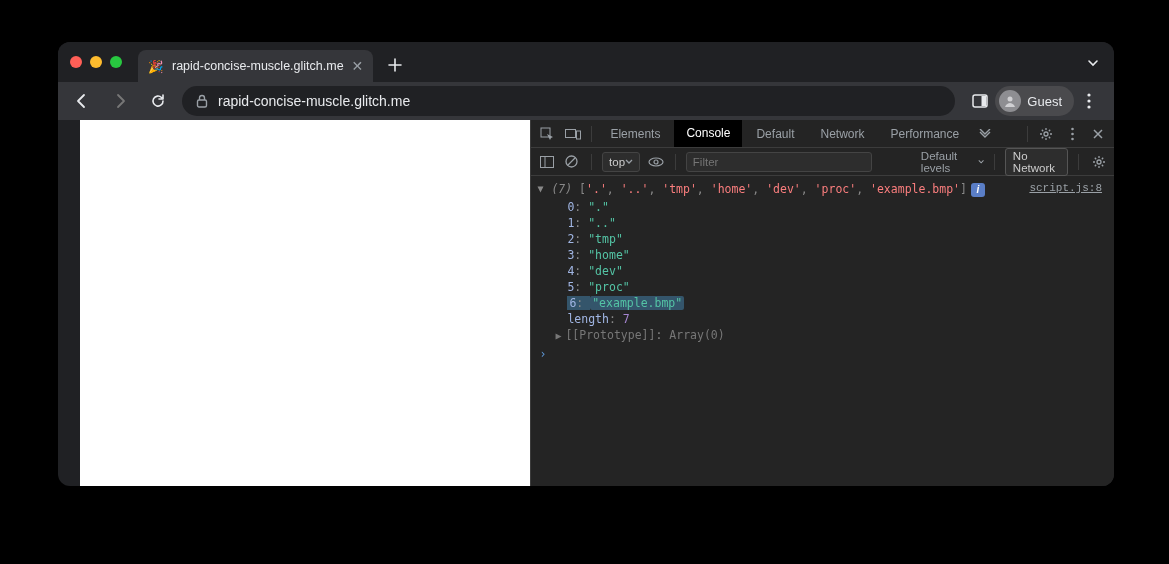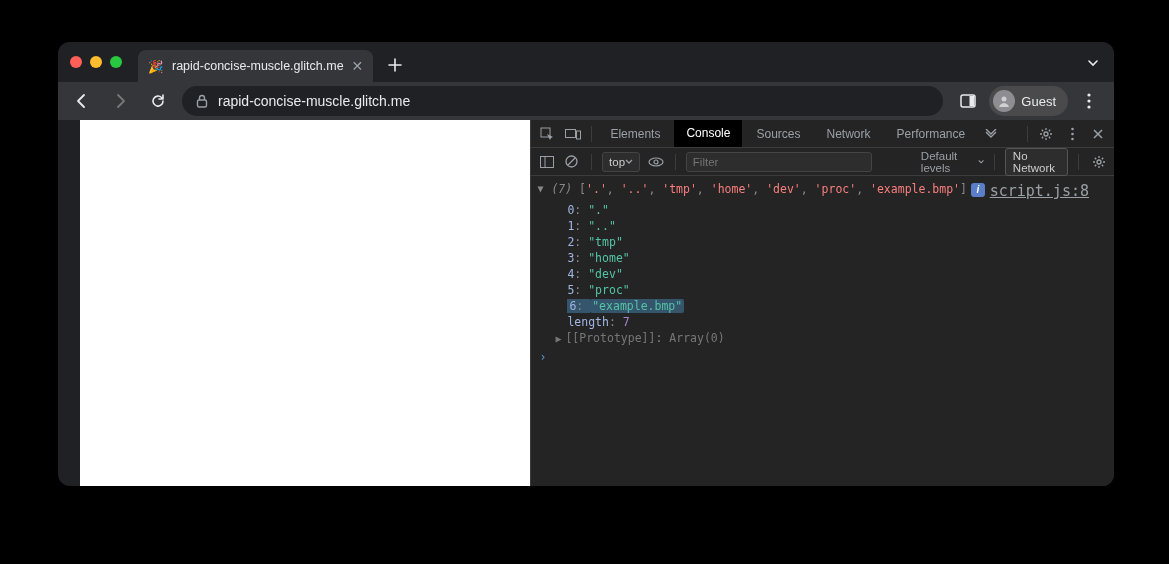--- a/index.html
+++ b/index.html
@@ -94,21 +94,21 @@
     height:30px;
     display:flex;
     align-items:center;
     padding:0 14px;
     gap:10px;
     color:#e8eaed;
     font-size:14px;
   }
   .lock { color:#9aa0a6; font-size:12px; }
   .right-icons {
-    display:flex; align-items:flex-start; gap:6px;
+    display:flex; align-items:flex-start; 
   }
   .icon-btn {
     width:30px; height:30px;
     display:flex; align-items:center; justify-content:center;
     color:#e8eaed;
     border-radius:50%;
   }
   .guest-chip {
     display:flex; align-items:center; gap:6px;
     background:#4a4a4d;
@@ -234,24 +234,25 @@
   .disclosure {
     position:absolute; left:6px; top:3px;
     color:#888; font-size:10px;
     cursor:pointer;
   }
   .log-summary { flex:1; color:#ccc; }
   .log-summary .str { color:#fb7e7e; }
   .source-link {
     color:#9aa0a6;
     text-decoration:underline;
-    font-size:15px;
-    margin-right:17px;
+    font-size:11px;
+    margin-right:4px;
     cursor:pointer;
     white-space:nowrap;
+    font-family:Liberation Mono, monospace;
   }
   .info-badge {
     display:inline-flex;
     width:14px; height:14px;
     background:#5a7ec7;
     color:#fff;
     border-radius:3px;
     align-items:center; justify-content:center;
     font-family:sans-serif;
     font-style:italic;
@@ -371,21 +372,21 @@
         </div>
         <div class="dt-iconbtn">
           <svg width="16" height="12" viewBox="0 0 16 12">
               <rect x="0.5" y="1.5" width="10" height="8" stroke="#9aa0a6" fill="none"></rect>
               <rect x="11.5" y="3" width="4" height="8" stroke="#9aa0a6" fill="none"></rect>
             </svg>
         </div>
         <div class="dt-divider"></div>
         <div class="dt-tab">Elements</div>
         <div class="dt-tab active">Console</div>
-        <div class="dt-tab">Sources</div>
+        <div class="dt-tab">Default</div>
         <div class="dt-tab">Network</div>
         <div class="dt-tab">Performance</div>
         <div class="dt-iconbtn">
           <svg width="14" height="10" viewBox="0 0 14 10">
               <path d="M2 3l5 5 5-5" stroke="#9aa0a6" stroke-width="1.4" fill="none"></path>
               <path d="M2 0l5 5 5-5" stroke="#9aa0a6" stroke-width="1.4" fill="none"></path>
             </svg>
         </div>
         <div class="dt-spacer"></div>
         <div class="dt-divider"></div>

